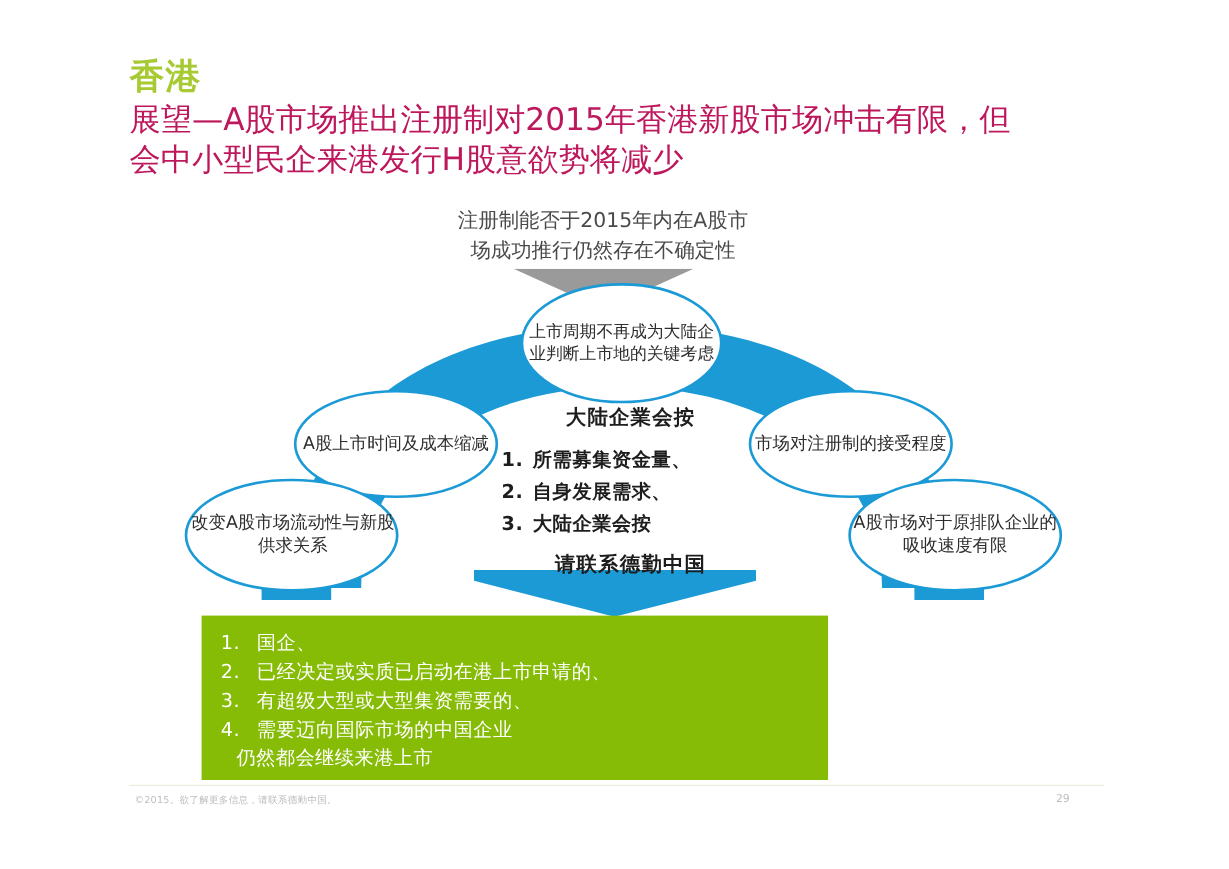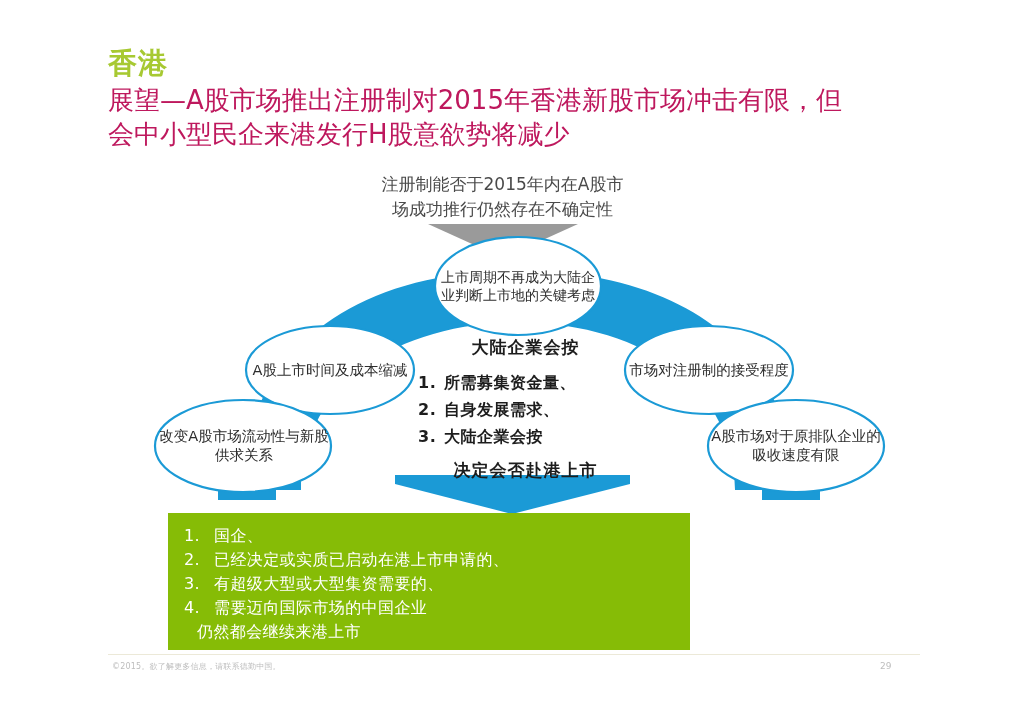--- a/index.html
+++ b/index.html
@@ -266,21 +266,21 @@
       </li>
       <li>
         <span class="num">2.</span>
         <span class="body">自身发展需求、</span>
       </li>
       <li>
         <span class="num">3.</span>
         <span class="body">大陆企業会按</span>
       </li>
     </ul>
-    <div id="center-footer">决定会否赴港上市</div>
+    <div id="center-footer">请联系德勤中国</div>
   </div>
 
   <div id="green-box">
     <ul id="green-list">
       <li>
         <span class="num">1.</span>
         <span class="body">国企、</span>
       </li>
       <li>
         <span class="num">2.</span>

